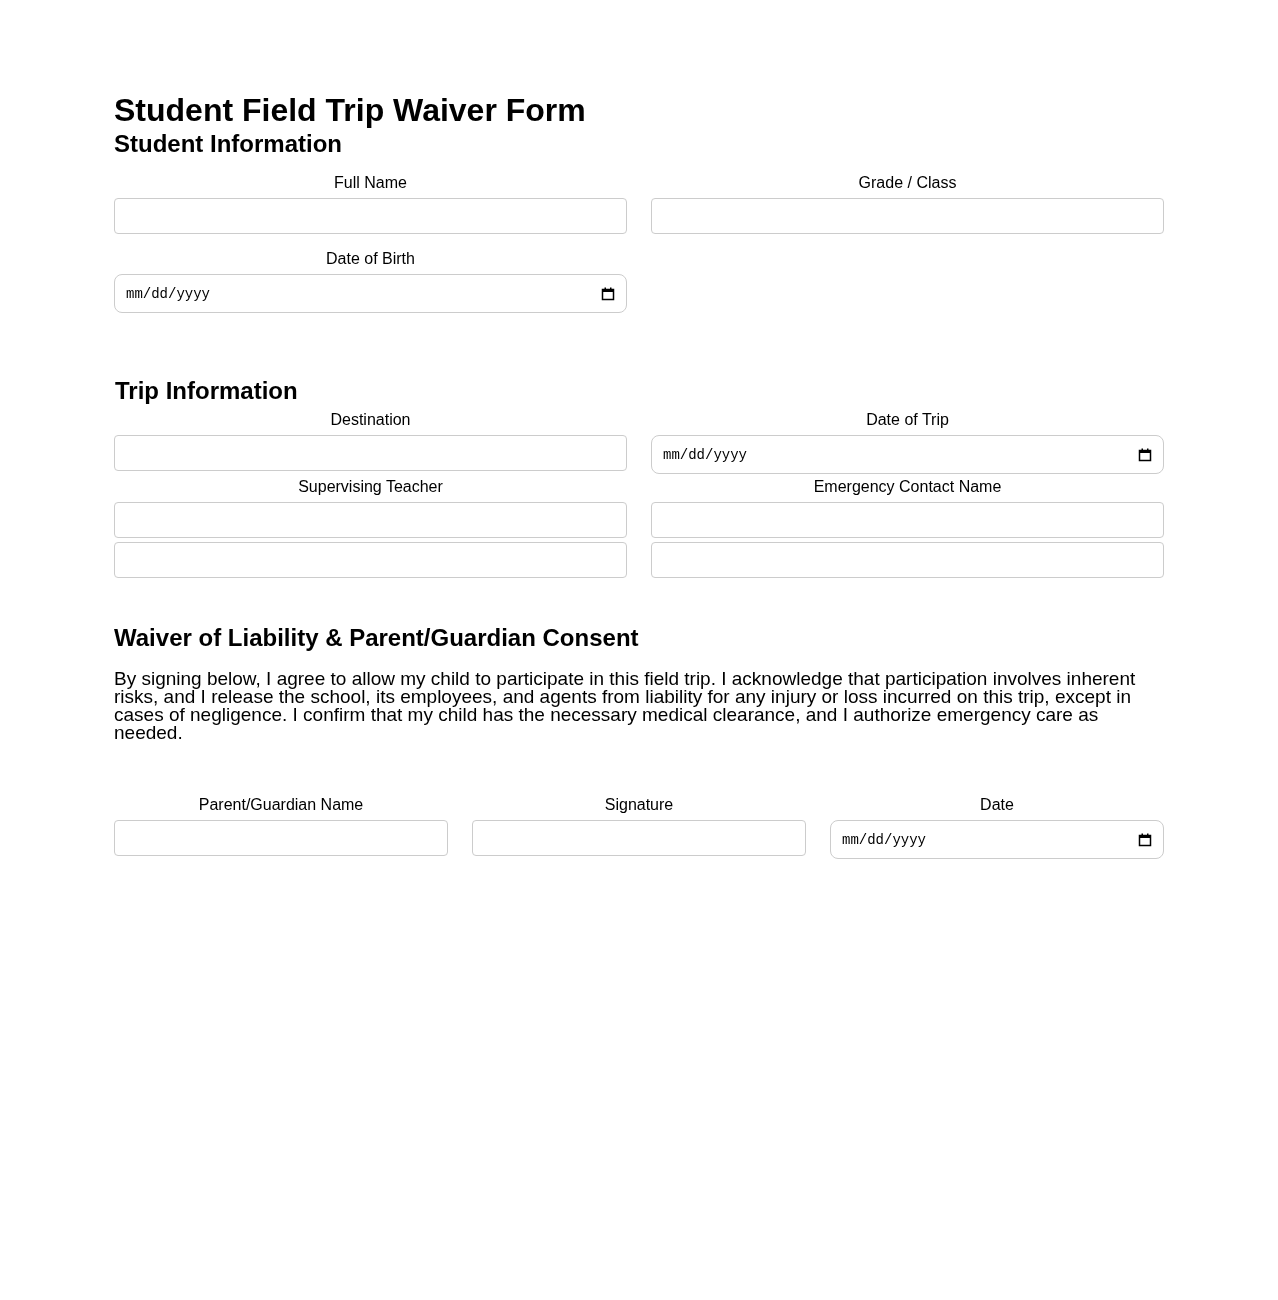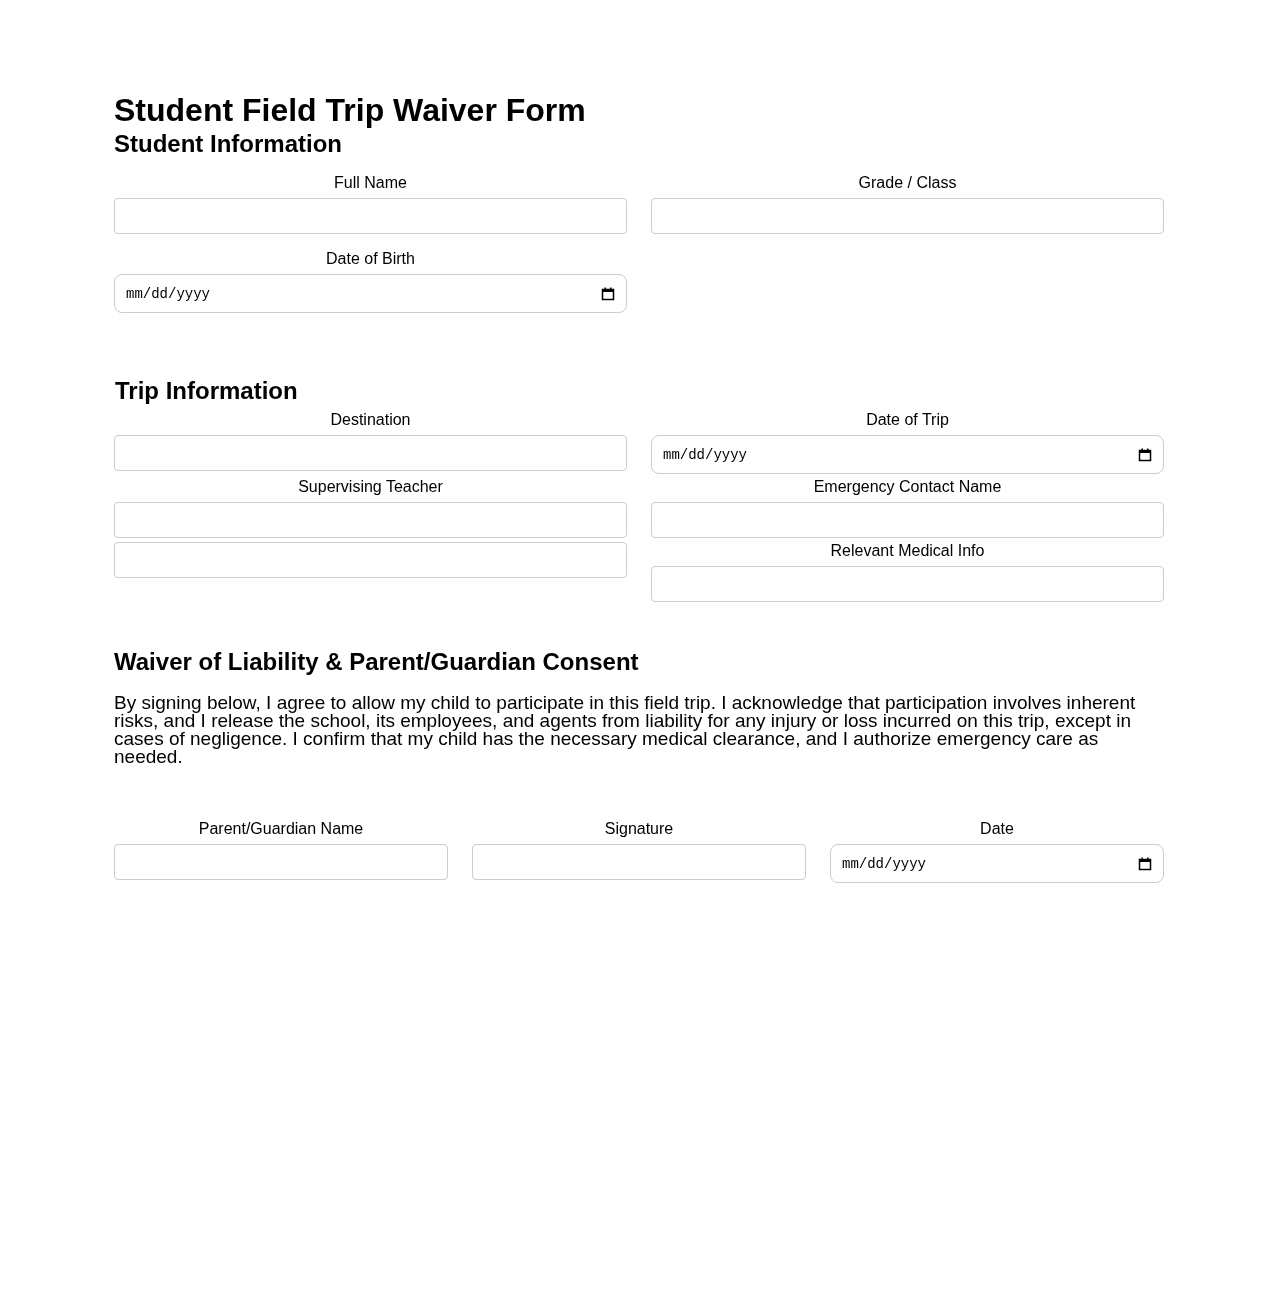--- a/index.html
+++ b/index.html
@@ -160,21 +160,20 @@
         <input type="text" class="text-input" value="" style="">
       </div>
       <div class="field">
         <label>Emergency Contact Name</label>
         <input type="text" class="text-input" value="" style="">
       </div>
       <div class="field">
         <input type="text" class="text-input" value="" style="">
       </div>
       <div class="field">
-        <label>Relevant Medical Info</label>
         <input type="text" class="text-input" value="" style="">
       </div>
     </div>
   </section>
 
   <section class="sec-waiver">
     <h2>Waiver of Liability &amp; Parent/Guardian Consent</h2>
     <p class="waiver-text">By signing below, I agree to allow my child to participate in this field trip. I acknowledge that participation involves inherent risks, and I release the school, its employees, and agents from liability for any injury or loss incurred on this trip, except in cases of negligence. I confirm that my child has the necessary medical clearance, and I authorize emergency care as needed.</p>
     <div class="grid3">
       <div class="field">

